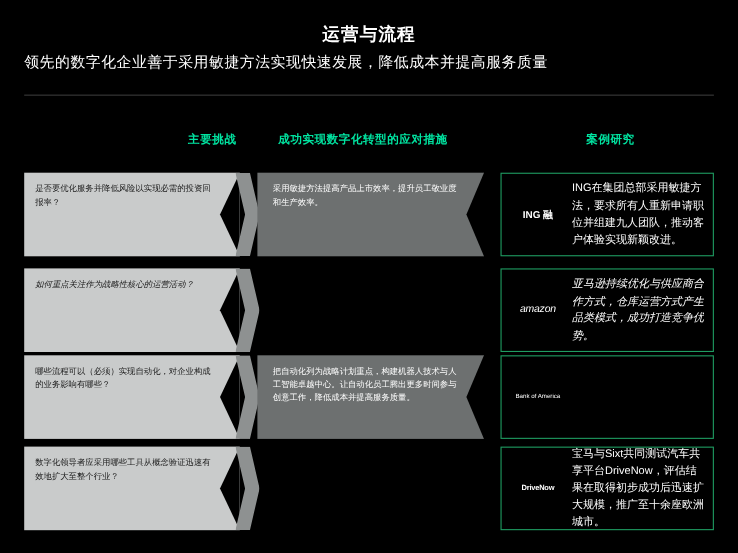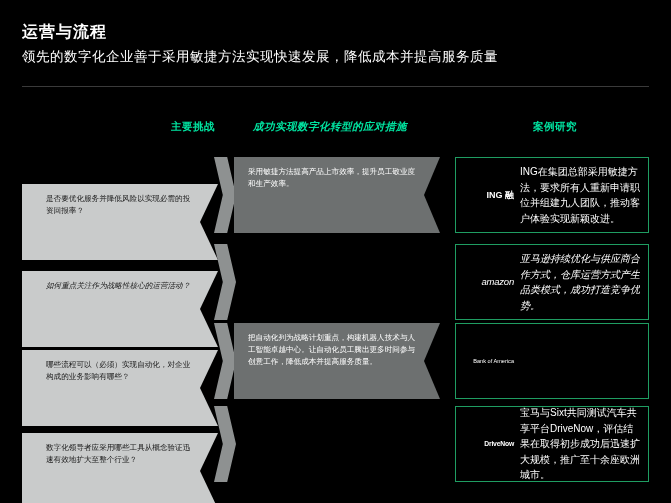--- a/index.html
+++ b/index.html
@@ -28,20 +28,21 @@
     top: 22px;
     right: 22px;
   }
   .slide-title {
     font-size: 16px;
     font-weight: bold;
     color: #ffffff;
     letter-spacing: 1px;
     margin: 0 0 8px 0;
     line-height: 1.2;
+    text-align: center;
   }
   .slide-subtitle {
     font-size: 13.5px;
     font-weight: normal;
     color: #ffffff;
     letter-spacing: 0.5px;
     margin: 0;
     line-height: 1.25;
   }
   .header-rule {
@@ -57,21 +58,21 @@
   .col-head {
     position: absolute;
     top: 120px;
     font-size: 10.5px;
     font-weight: bold;
     color: #00e3a0;
     text-align: center;
     letter-spacing: 0.5px;
   }
   .col-head.c1 { left: 20px;  width: 185px; text-align: right; padding-left: 10px; }
-  .col-head.c2 { left: 215px; width: 230px; font-style: italic; }
+  .col-head.c2 { left: 215px; width: 230px; }
   .col-head.c3 { left: 455px; width: 200px; }
 
   
   .row {
     position: absolute;
     left: 0;
     width: 671px;
     height: 76px;
   }
   .row.r0 { top: 157px; }
@@ -83,24 +84,23 @@
   .challenge {
     position: absolute;
     left: 22px;
     top: 0;
     width: 196px;
     height: 76px;
     background: #c9cbcb;
     color: #1a1a1a;
     font-size: 7.6px;
     line-height: 1.55;
-    padding: 9px 24px 9px 24px;
+    padding: 9px 24px 9px 10px;
     box-sizing: border-box;
     overflow: hidden;
-    margin-top: 27px;
   }
   
   .challenge:after {
     content: "";
     position: absolute;
     right: -0px;
     top: 0;
     width: 0;
     height: 0;
     border-top: 38px solid transparent;
@@ -156,21 +156,21 @@
     background: #000;
     border: 1px solid #1f9d62;
     box-sizing: border-box;
     display: flex;
     align-items: center;
     padding: 6px 8px;
   }
   .case-logo {
     width: 50px;
     min-width: 50px;
-    text-align: right;
+    text-align: center;
     color: #ffffff;
     font-size: 7.5px;
     line-height: 1.15;
     padding-right: 6px;
     overflow: hidden;
   }
   .case-logo.ing { font-weight: bold; font-size: 9px; }
   .case-logo.amazon { font-size: 9.5px; letter-spacing: -0.2px; }
   .case-logo.boa { font-size: 5.6px; line-height: 1.2; }
   .case-logo.drivenow { font-size: 6.8px; font-weight: bold; letter-spacing: -0.2px; }

